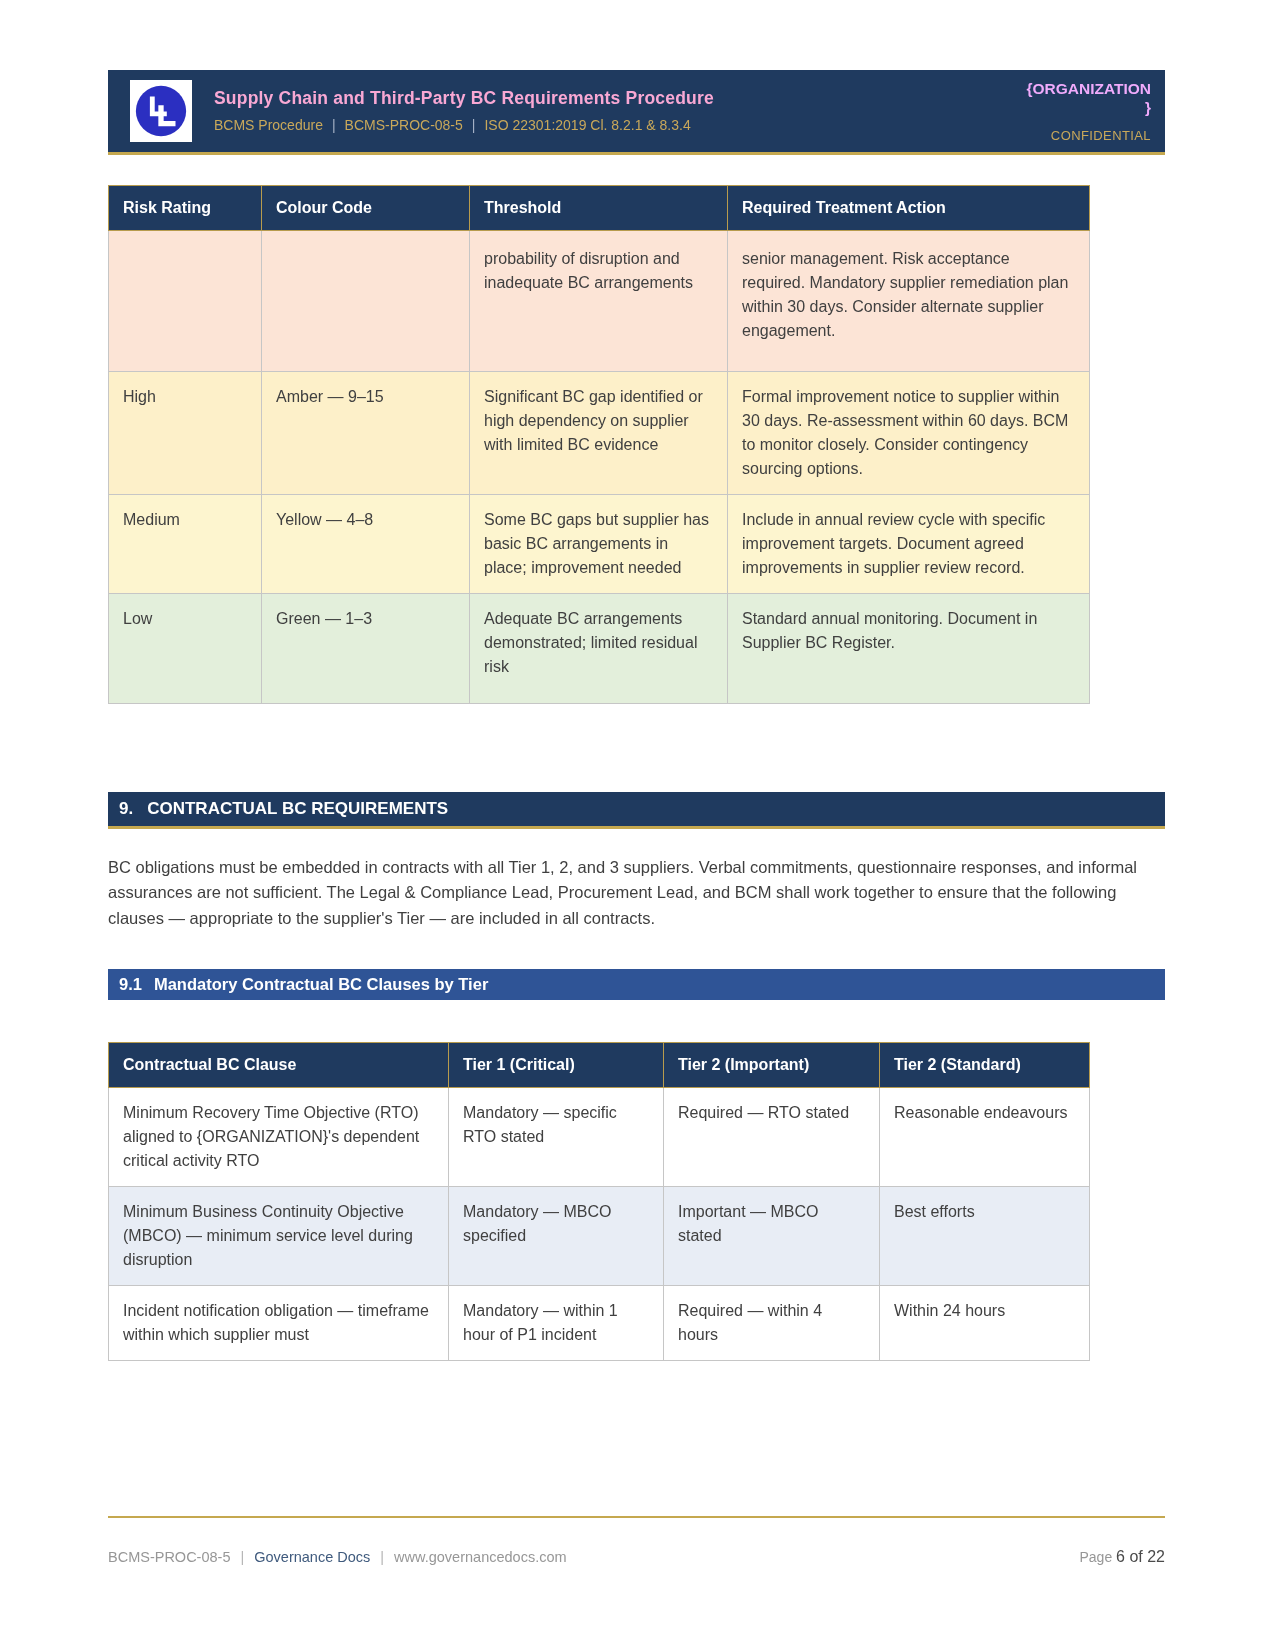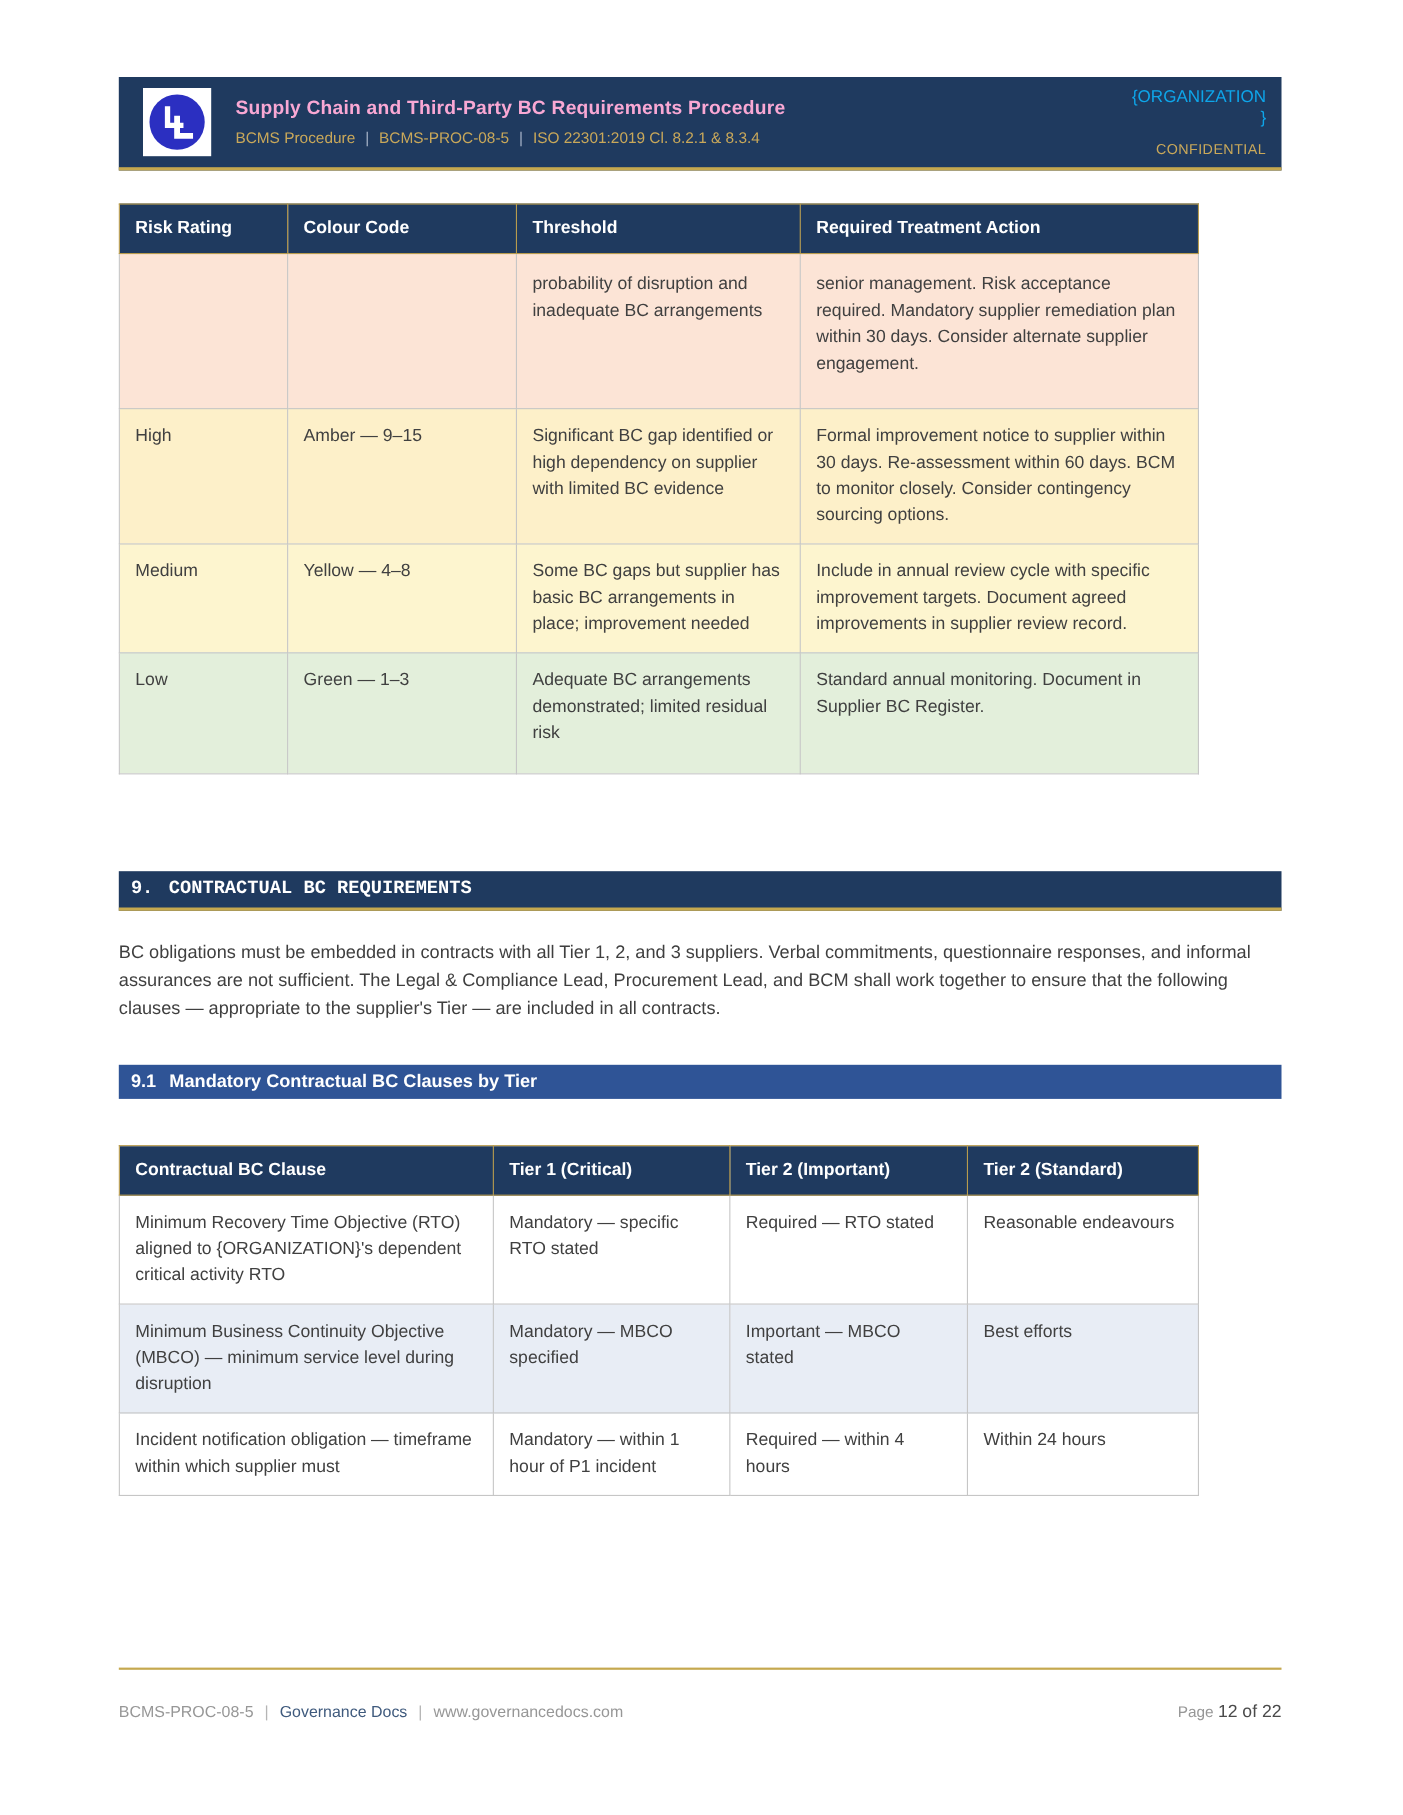--- a/index.html
+++ b/index.html
@@ -24,21 +24,21 @@
     align-items: center;
     padding: 9px 14px 9px 22px;
     min-height: 81px;
   }
   .logo-box { width: 62px; height: 62px; background:#fff; flex: 0 0 62px; display:flex; align-items:center; justify-content:center; }
   .header-mid { flex: 1 1 auto; padding-left: 22px; }
   .doc-title { color:#f9a8d4; font-size: 17.5px; font-weight: bold; letter-spacing: .2px; }
   .doc-subtitle { margin-top: 8px; color: var(--gold-text, #c9a85a); font-size: 14px; }
   .doc-subtitle .pipe { margin: 0 9px; color: #a3b0c5; }
   .header-right { flex: 0 0 150px; text-align: right; }
-  .org-label { color:#0ea5e9; font-weight: normal; font-size: 15.5px; line-height: 1.25; text-align: right; }
+  .org-label { color:#f0abfc; font-weight: bold; font-size: 15.5px; line-height: 1.25; text-align: right; }
   .confidential-label { margin-top: 10px; color: var(--gold-text, #c9a85a); font-size: 13px; letter-spacing: .4px; }
 
   
   table.doc-table {
     border-collapse: collapse;
     width: 981px;
     margin-left: 0px;
     font-size: 16px;
     table-layout: fixed;
   }
@@ -80,21 +80,20 @@
   
   .section-bar {
     margin-top: 88px;
     background: var(--navy, #1f3a5f);
     border-bottom: 3px solid var(--gold, #c5a84f);
     color: #ffffff;
     font-weight: bold;
     font-size: 17px;
     padding: 7px 10px 7px 11px;
     width: 1057px;
-    font-family: Liberation Mono, monospace;
   }
   .section-bar .sec-num { margin-right: 14px; }
   .subsection-bar {
     margin-top: 38px;
     background: var(--sub-blue, #2f5496);
     color: #ffffff;
     font-weight: bold;
     font-size: 16.5px;
     padding: 6px 10px 6px 11px;
     width: 1057px;
@@ -244,17 +243,17 @@
         </tr>
       </tbody>
     </table>
   </div>
 
   <footer class="doc-footer">
     <div class="footer-left">
       <span>BCMS-PROC-08-5</span><span class="fpipe">|</span><span class="footer-brand">Governance Docs</span><span class="fpipe">|</span><span>www.governancedocs.com</span>
     </div>
     <div class="footer-right">
-      <span>Page</span> <span class="pagenum">12 of 22</span>
+      <span>Page</span> <span class="pagenum">6 of 22</span>
     </div>
   </footer>
 
 </div>
 
 </body></html>

